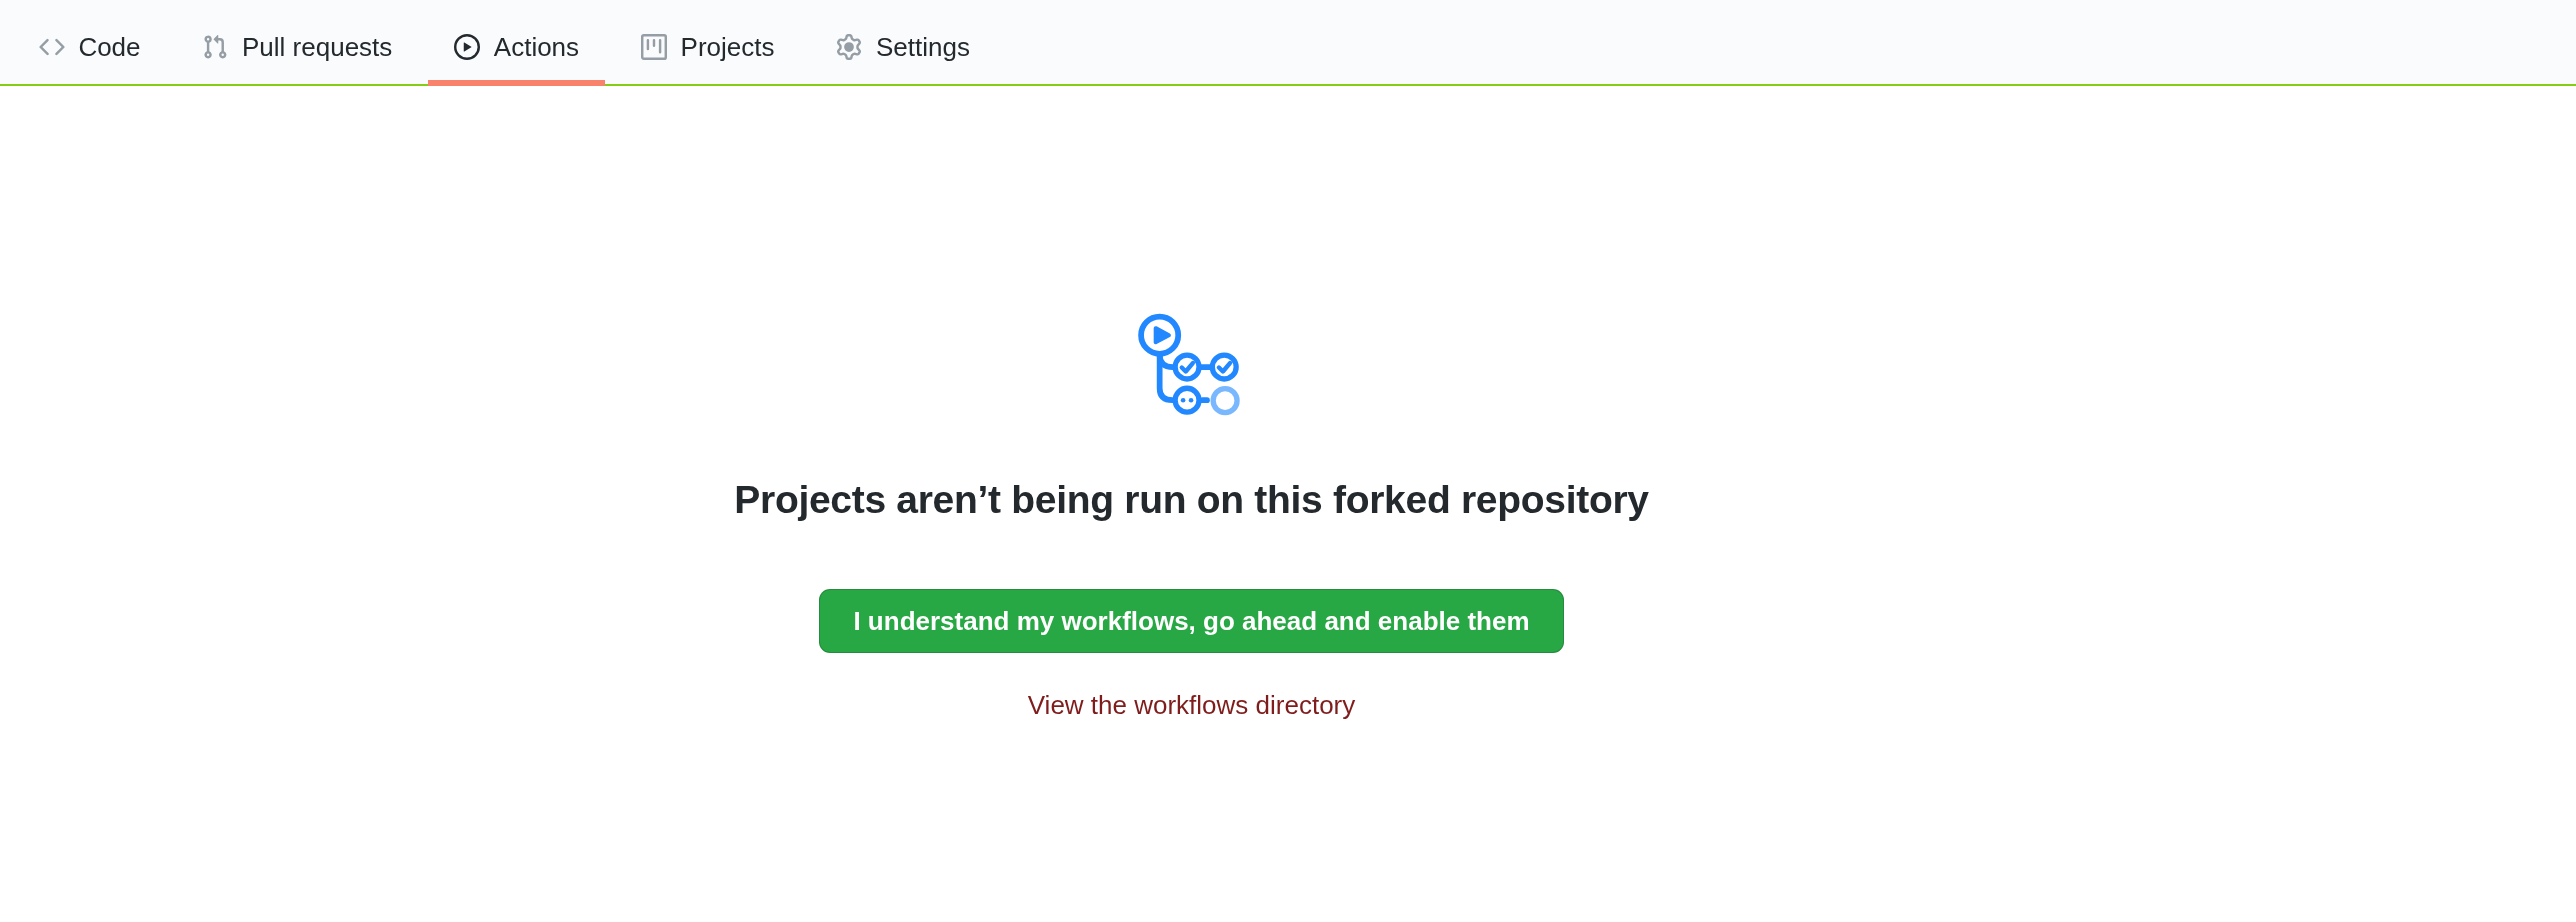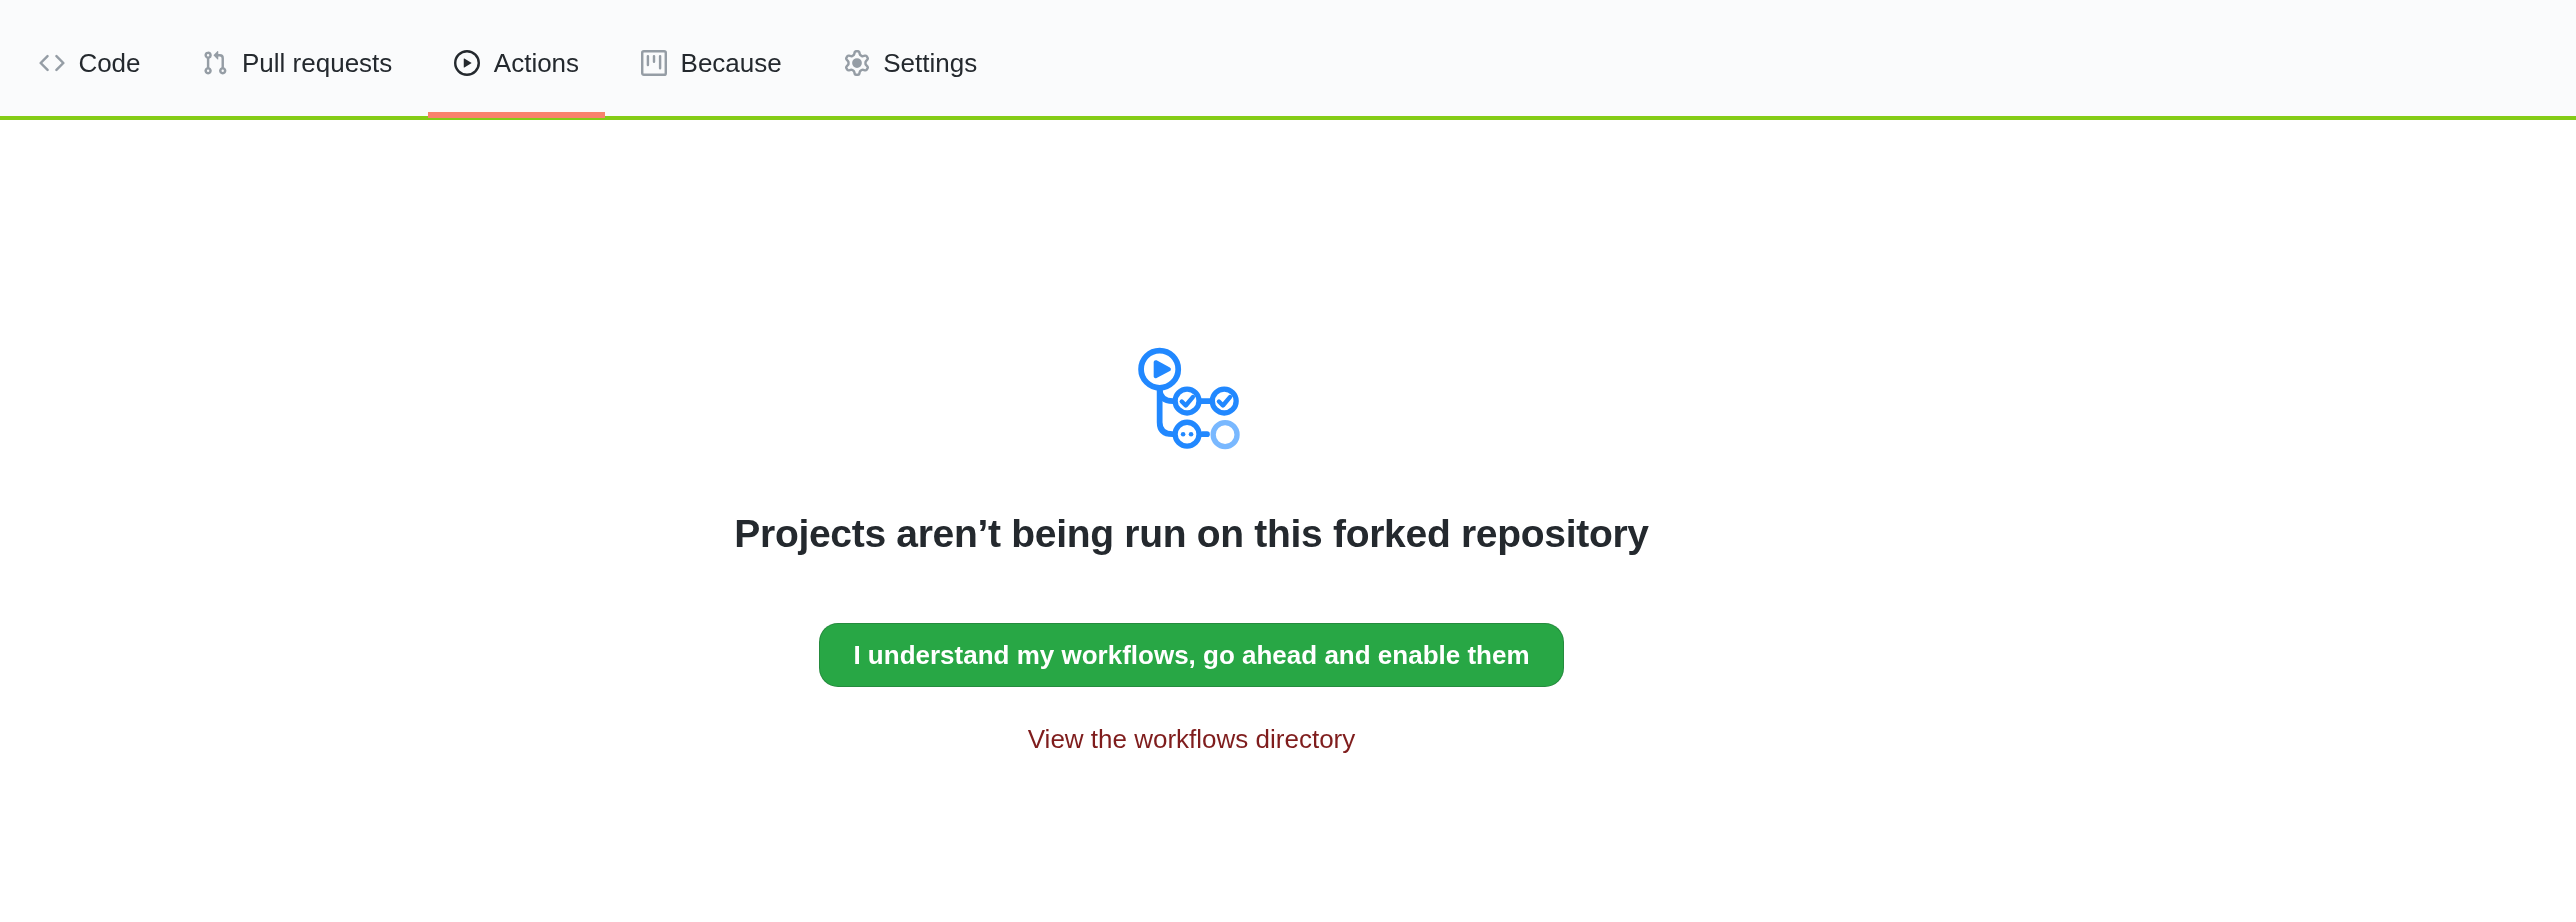--- a/index.html
+++ b/index.html
@@ -8,23 +8,23 @@
     width: 2576px;
     height: 923px;
     background: #ffffff;
     font-family: "Liberation Sans", sans-serif;
     color: #24292e;
     overflow: hidden;
   }
 
   
   .repo-nav {
-    height: 120px;
+    height: 86px;
     background: #fafbfc;
-    border-bottom: 4px solid #84cc16;
+    border-bottom: 2px solid #84cc16;
     display: flex;
     align-items: stretch;
     padding-left: 12.7px;
   }
   .tab {
     position: relative;
     display: flex;
     align-items: center;
     gap: 13.7px;
     padding: 9.8px 26px 0 26px;
@@ -77,21 +77,21 @@
     margin-top: 56px;
     display: inline-block;
     background: #28a745;
     color: #ffffff;
     font-family: "Liberation Sans", sans-serif;
     font-size: 26px;
     font-weight: 700;
     line-height: 33px;
     padding: 14.7px 33px;
     border: 1px solid rgba(27,31,35,0.2);
-    border-radius: 19px;
+    border-radius: 11px;
     cursor: pointer;
   }
   .bs-link-row { margin-top: 37px; }
   .bs-link {
     font-size: 26px;
     color: #7f1d1d;
     text-decoration: none;
     cursor: pointer;
   }
 </style>
@@ -126,21 +126,21 @@
     </span>
     <span>Actions</span>
   </a>
 
   <a class="tab">
     <span style="display:flex;">
       <svg viewBox="0 0 16 16" aria-hidden="true">
           <path d="M1.75 0A1.75 1.75 0 0 0 0 1.75v12.5C0 15.216.784 16 1.75 16h12.5A1.75 1.75 0 0 0 16 14.25V1.75A1.75 1.75 0 0 0 14.25 0H1.75zM1.5 1.75a.25.25 0 0 1 .25-.25h12.5a.25.25 0 0 1 .25.25v12.5a.25.25 0 0 1-.25.25H1.75a.25.25 0 0 1-.25-.25V1.75zM11.75 3a.75.75 0 0 0-.75.75v7.5a.75.75 0 0 0 1.5 0v-7.5a.75.75 0 0 0-.75-.75zm-8.25.75a.75.75 0 0 1 1.5 0v5.5a.75.75 0 0 1-1.5 0v-5.5zM8 3a.75.75 0 0 0-.75.75v3.5a.75.75 0 0 0 1.5 0v-3.5A.75.75 0 0 0 8 3z"></path>
         </svg>
     </span>
-    <span>Because</span>
+    <span>Projects</span>
   </a>
 
   <a class="tab">
     <span style="display:flex;">
       <svg viewBox="0 0 16 16" aria-hidden="true">
           <path d="M7.429 1.525a6.593 6.593 0 0 1 1.142 0c.036.003.108.036.137.146l.289 1.105c.147.56.55.967.997 1.189.174.086.341.183.501.29.417.278.97.423 1.53.27l1.102-.303c.11-.03.175.016.195.046.219.31.41.641.573.989.014.031.022.11-.059.19l-.815.806c-.411.406-.562.957-.53 1.456a4.588 4.588 0 0 1 0 .582c-.032.499.119 1.05.53 1.456l.815.806c.08.08.073.159.059.19a6.494 6.494 0 0 1-.573.99c-.02.029-.086.074-.195.045l-1.103-.303c-.559-.153-1.112-.008-1.529.27-.16.107-.327.204-.5.29-.449.222-.851.628-.998 1.189l-.289 1.105c-.029.11-.101.143-.137.146a6.613 6.613 0 0 1-1.142 0c-.036-.003-.108-.037-.137-.146l-.289-1.105c-.147-.56-.55-.967-.997-1.189a4.502 4.502 0 0 1-.501-.29c-.417-.278-.97-.423-1.53-.27l-1.102.303c-.11.03-.175-.016-.195-.046a6.492 6.492 0 0 1-.573-.989c-.014-.031-.022-.11.059-.19l.815-.806c.411-.406.562-.957.53-1.456a4.587 4.587 0 0 1 0-.582c.032-.499-.119-1.05-.53-1.456l-.815-.806c-.08-.08-.073-.159-.059-.19.163-.348.354-.679.573-.989.02-.03.086-.075.195-.046l1.103.303c.559.153 1.112.008 1.529-.27.16-.107.327-.204.5-.29.449-.222.851-.628.998-1.189l.289-1.105c.029-.11.101-.143.137-.146zM8 0c-.236 0-.47.01-.701.03-.743.065-1.29.615-1.458 1.261l-.29 1.106c-.017.066-.078.158-.211.224a5.994 5.994 0 0 0-.668.386c-.123.082-.233.09-.3.071L3.27 2.776c-.644-.177-1.392.02-1.82.63a7.977 7.977 0 0 0-.704 1.217c-.315.675-.111 1.422.363 1.891l.815.806c.05.048.098.147.088.294a6.084 6.084 0 0 0 0 .772c.01.147-.038.246-.088.294l-.815.806c-.474.469-.678 1.216-.363 1.891.2.428.436.835.704 1.218.428.609 1.176.806 1.82.63l1.103-.303c.066-.019.176-.011.299.071.213.143.436.272.668.386.133.066.194.158.212.224l.289 1.106c.169.646.715 1.196 1.458 1.26a8.094 8.094 0 0 0 1.402 0c.743-.064 1.29-.614 1.458-1.26l.29-1.106c.017-.066.078-.158.211-.224a5.98 5.98 0 0 0 .668-.386c.123-.082.233-.09.3-.071l1.102.302c.644.177 1.392-.02 1.82-.63.268-.382.505-.789.704-1.217.315-.675.111-1.422-.364-1.891l-.814-.806c-.05-.048-.098-.147-.088-.294a6.1 6.1 0 0 0 0-.772c-.01-.147.039-.246.088-.294l.814-.806c.475-.469.679-1.216.364-1.891a7.992 7.992 0 0 0-.704-1.218c-.428-.609-1.176-.806-1.82-.63l-1.103.303c-.066.019-.176.011-.299-.071a5.991 5.991 0 0 0-.668-.386c-.133-.066-.194-.158-.212-.224L10.16 1.29C9.99.645 9.444.095 8.701.031A8.094 8.094 0 0 0 8 0zm1.5 8a1.5 1.5 0 1 1-3 0 1.5 1.5 0 0 1 3 0zM11 8a3 3 0 1 1-6 0 3 3 0 0 1 6 0z"></path>
         </svg>
     </span>
     <span>Settings</span>
   </a>

